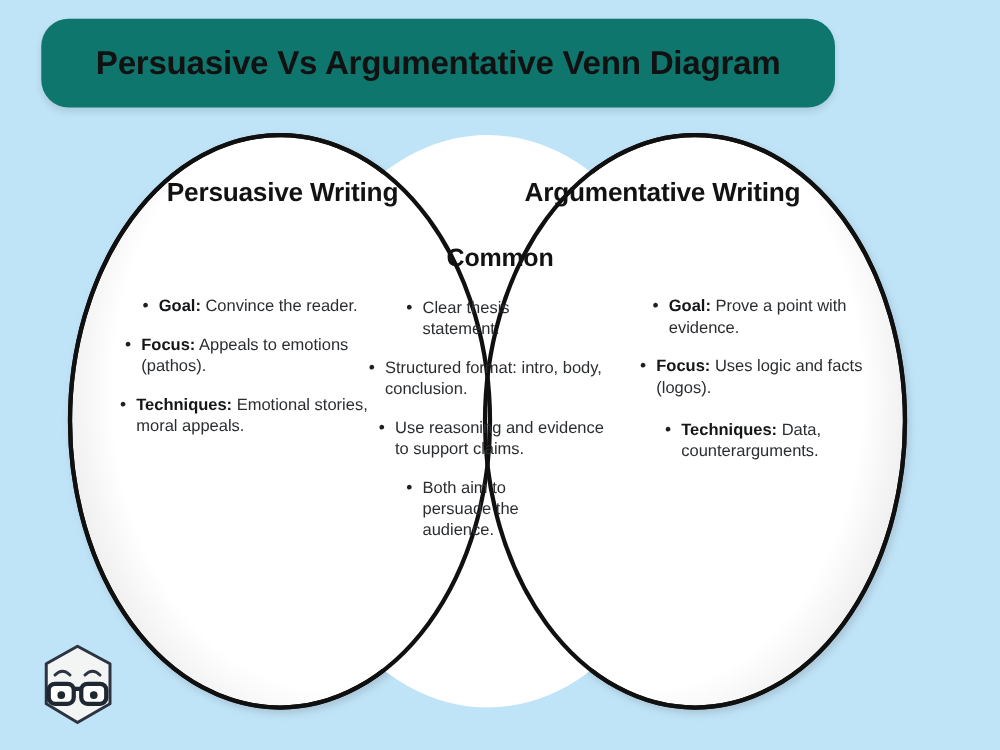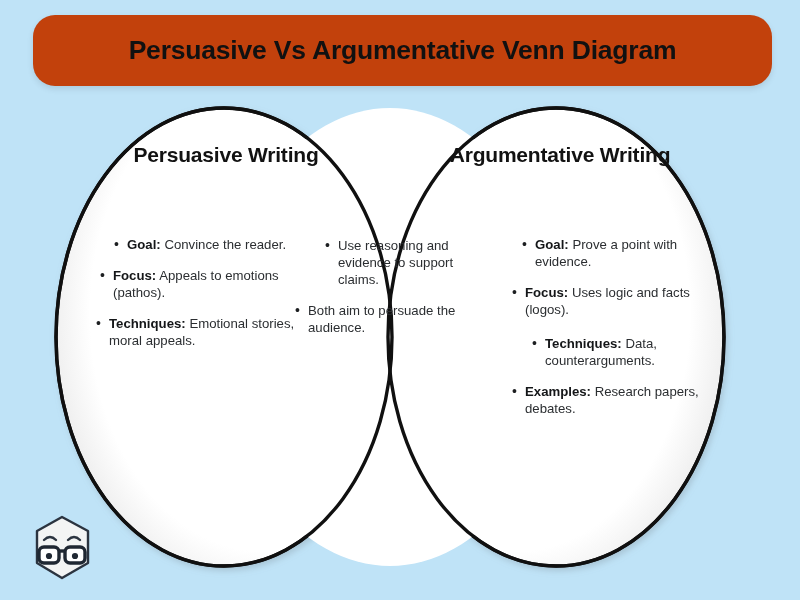--- a/index.html
+++ b/index.html
@@ -18,23 +18,23 @@
     width: 800px;
     height: 600px;
     background: #bfe3f7;
   }
 
   
   .title-card {
     position: absolute;
     left: 33px;
     top: 15px;
-    width: 739px;
+    width: 635px;
     height: 71px;
-    background: #c2410c;
+    background: #0f766e;
     border-radius: 22px;
     box-shadow: 0 3px 6px rgba(0,0,0,0.10);
     display: flex;
     align-items: center;
     justify-content: center;
     z-index: 5;
   }
   .title-text {
     font-size: 26.5px;
     font-weight: bold;
@@ -67,21 +67,21 @@
   .circle-heading {
     position: absolute;
     font-weight: bold;
     color: #121212;
     text-align: center;
     line-height: 1.28;
     font-size: 21px;
     letter-spacing: -0.2px;
   }
   #heading-left  { left: 110px; top: 142px; width: 232px; }
-  #heading-right { left: 444px; top: 142px; width: 232px; }
+  #heading-right { left: 414px; top: 142px; width: 232px; }
   #heading-center{ left: 315px; top: 195px; width: 170px; font-size: 20px; }
 
   ul.points {
     position: absolute;
     margin: 0;
     padding: 0;
     list-style: none;
   }
   ul.points li {
     position: relative;
@@ -179,37 +179,39 @@
     <ellipse cx="224" cy="337" rx="168" ry="229" fill="none" stroke="#101010" stroke-width="3.4"></ellipse>
     <ellipse cx="556" cy="337" rx="168" ry="229" fill="none" stroke="#101010" stroke-width="3.4"></ellipse>
   </svg>
 
   <div class="venn-text">
 
     <div class="circle-heading" id="heading-left">Persuasive Writing</div>
 
     <div class="circle-heading" id="heading-right">Argumentative Writing</div>
 
+    <div class="circle-heading" id="heading-center">Common</div>
 
     <ul class="points" id="list-left">
       <li><b>Goal:</b> <span>Convince the reader.</span></li>
       <li><b>Focus:</b> <span>Appeals to emotions (pathos).</span></li>
       <li><b>Techniques:</b> <span>Emotional stories, moral appeals.</span></li>
     </ul>
 
     <ul class="points" id="list-center">
+      <li><span>Clear thesis statement.</span></li>
+      <li><span>Structured format: intro, body, conclusion.</span></li>
       <li><span>Use reasoning and evidence to support claims.</span></li>
       <li><span>Both aim to persuade the audience.</span></li>
     </ul>
 
     <ul class="points" id="list-right">
       <li><b>Goal:</b> <span>Prove a point with evidence.</span></li>
       <li><b>Focus:</b> <span>Uses logic and facts (logos).</span></li>
       <li><b>Techniques:</b> <span>Data, counterarguments.</span></li>
-      <li><b>Examples:</b> <span>Research papers, debates.</span></li>
     </ul>
 
   </div>
 
   <div class="logo">
     <svg class="logo-mark" viewBox="0 0 64 66">
       <polygon points="32,2 58,16 58,48 32,63 7,48 7,16" fill="#f3f4f4" stroke="#2b3440" stroke-width="2.4" stroke-linejoin="round"></polygon>
       <path d="M14 25 Q20 19 26 25" fill="none" stroke="#2b3440" stroke-width="2.4" stroke-linecap="round"></path>
       <path d="M38 25 Q44 19 50 25" fill="none" stroke="#2b3440" stroke-width="2.4" stroke-linecap="round"></path>
       <rect x="9" y="32" width="20" height="16" rx="5" fill="#ffffff" stroke="#1f2732" stroke-width="3.4"></rect>

